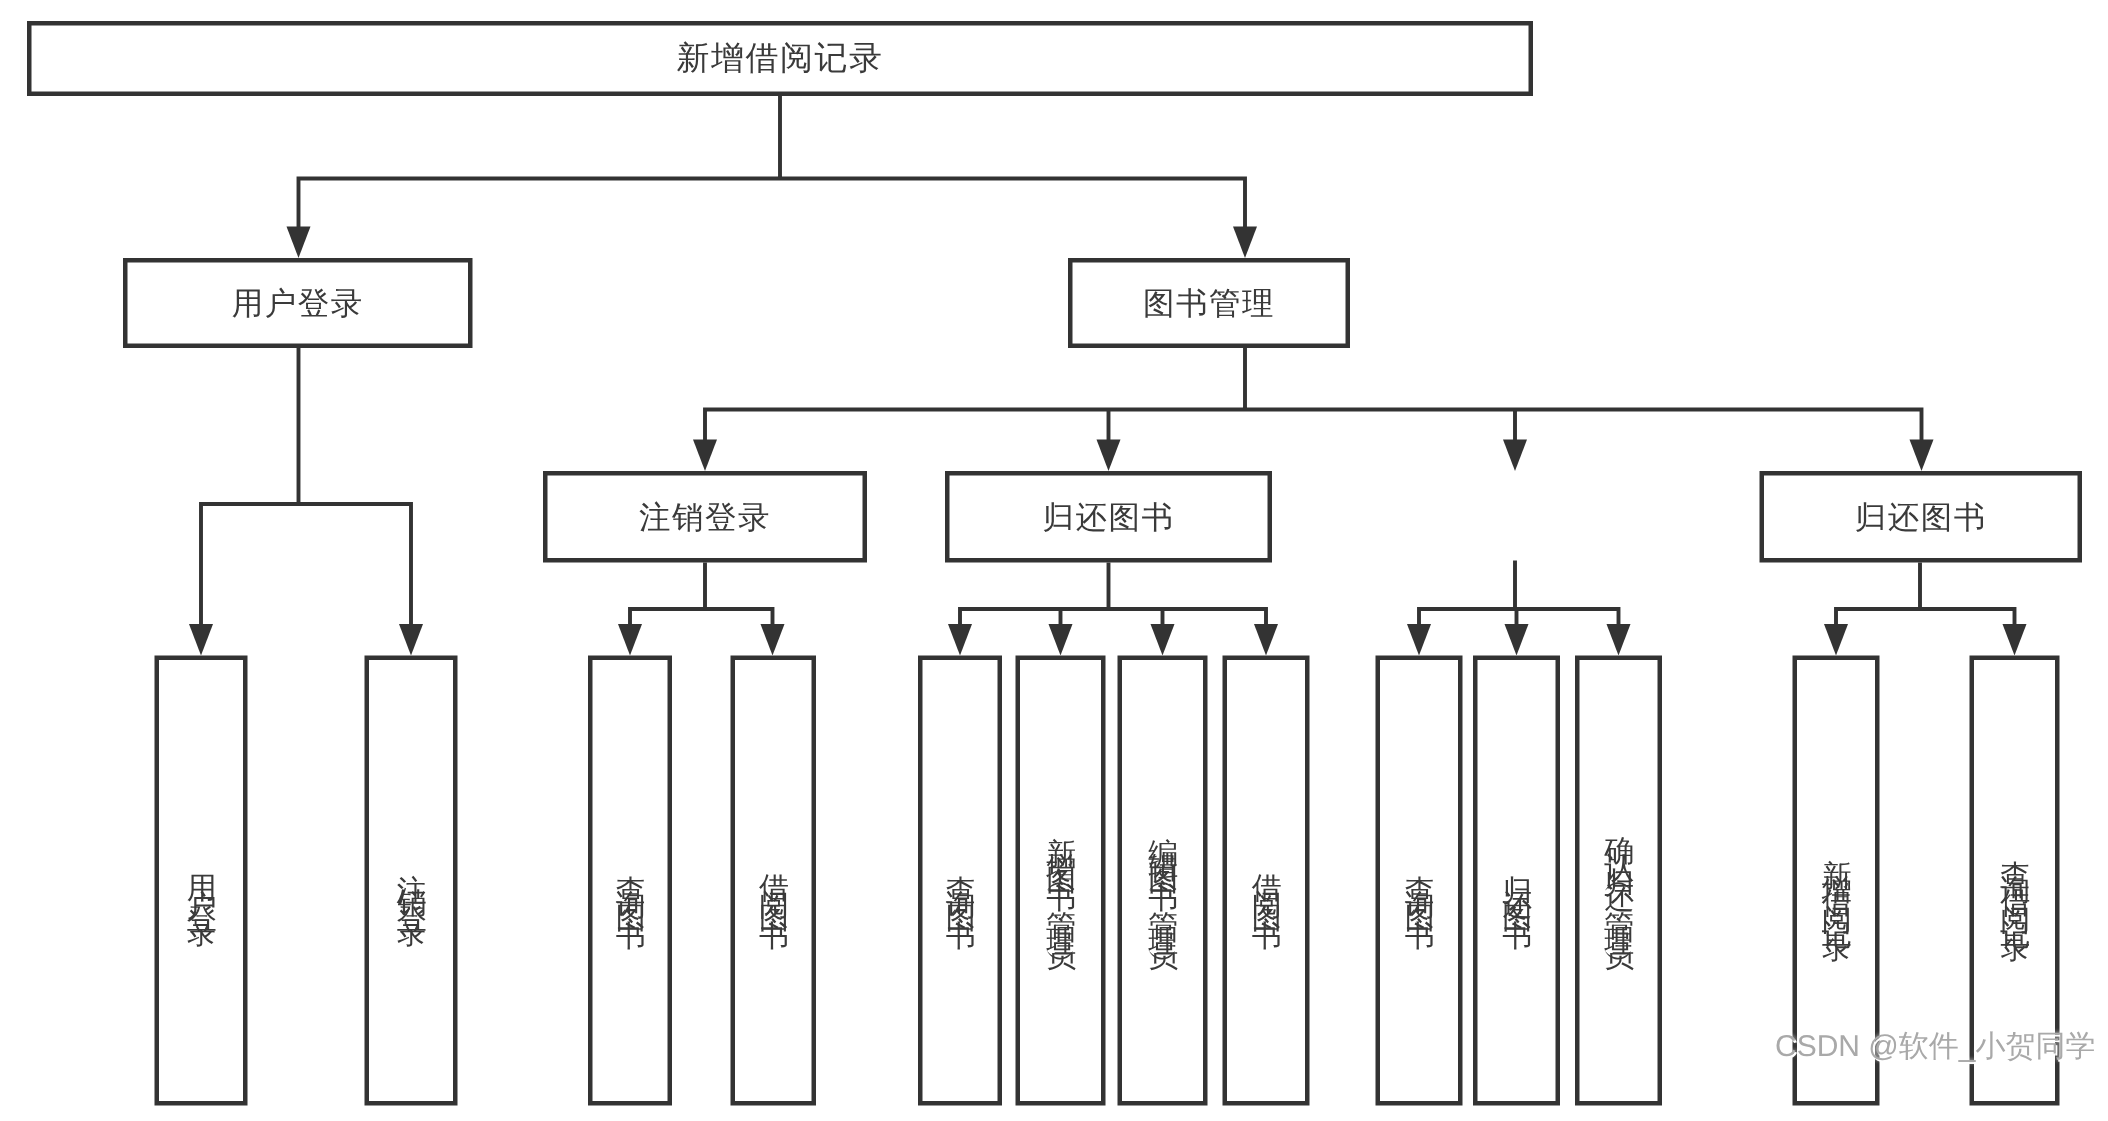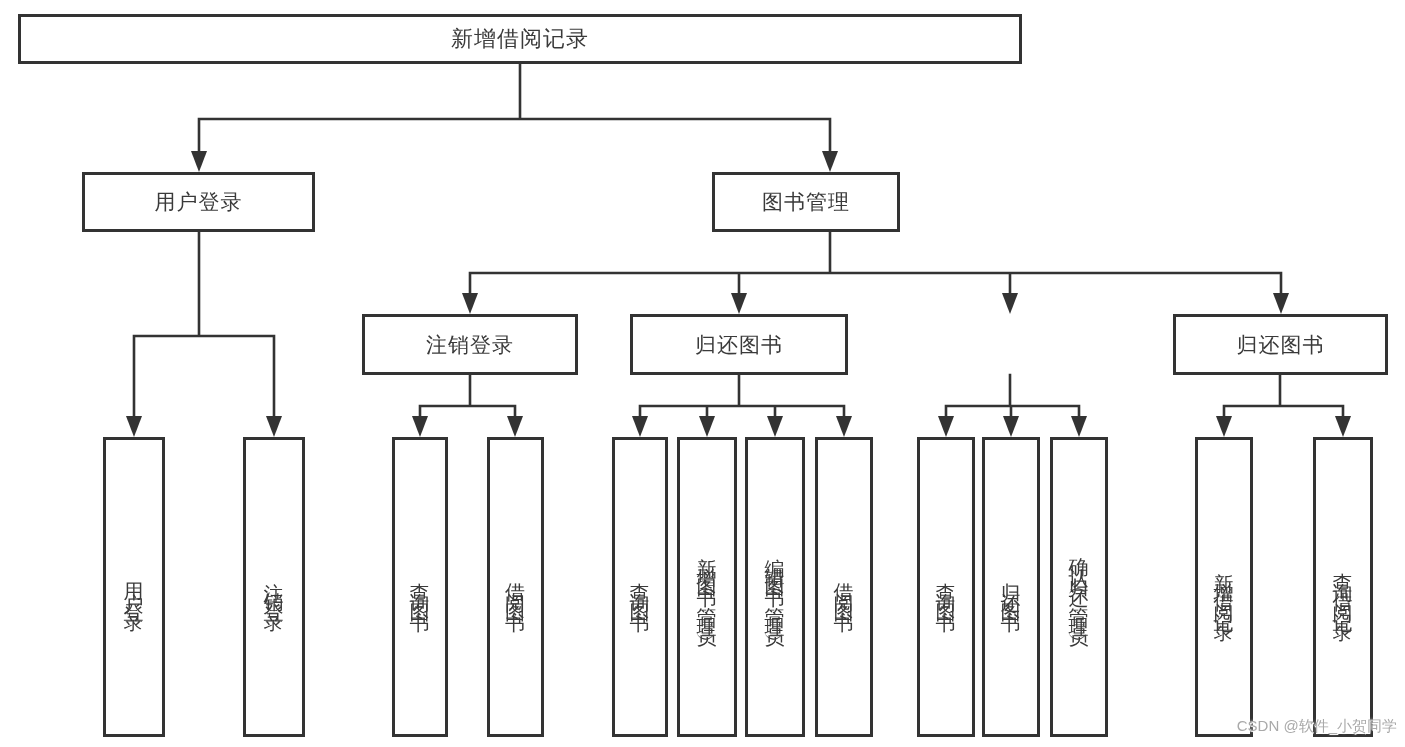--- a/index.html
+++ b/index.html
@@ -26,22 +26,22 @@
   .box.h span{font-size:21px;letter-spacing:1px;white-space:nowrap;}
   .box.root span{font-size:22px;}
   .box.v .vtext{
     writing-mode:vertical-rl;
     font-size:20px;
     letter-spacing:10px;
     line-height:1;
     white-space:nowrap;
   }
   #watermark{
-    position:absolute;right:8px;top:717px;
-    font-size:15px;color:var(--wm);
+    position:absolute;right:8px;top:684px;
+    font-size:20px;color:var(--wm);
     text-shadow:0 0 3px #fff, 1px 1px 0 #fff;
     white-space:nowrap;z-index:5;
   }
 </style>
 </head>
 <body>
 
 <div id="canvas">
 
   <svg id="connectors" width="1405" height="747" viewBox="0 0 1405 747">

